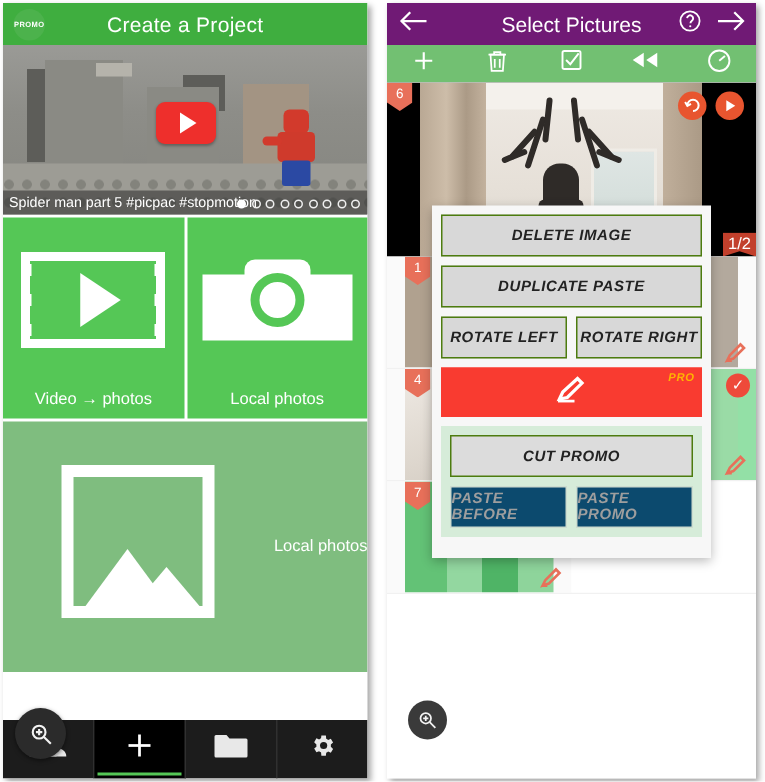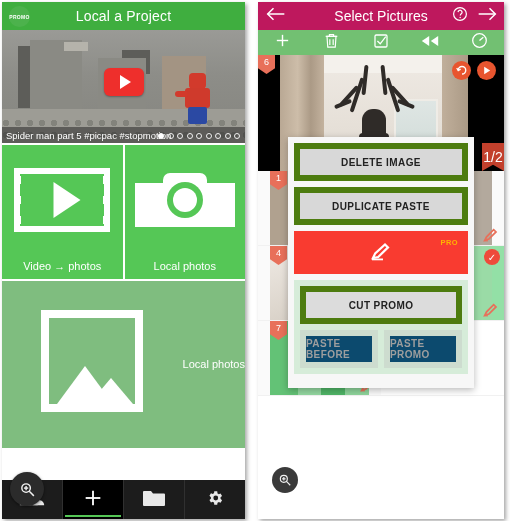--- a/index.html
+++ b/index.html
@@ -73,61 +73,61 @@
   .botnav{position:absolute;left:0;bottom:0;width:100%;height:39px;background:#1c1c1c;display:flex;align-items:stretch;}
   .navitem{flex:1;position:relative;display:flex;align-items:center;justify-content:center;border-right:1px solid #303030;}
   .navitem:last-child{border-right:none;}
   .navitem.sel{background:#000000;}
   .navitem.sel:after{content:"";position:absolute;left:2px;right:2px;bottom:2px;height:2px;background:#55c756;}
   .nav-ico{color:#e8e8e8;}
   .zoom-fab{position:absolute;left:8px;top:-8px;width:34px;height:34px;border-radius:50%;background:#2b2b2b;display:flex;align-items:center;justify-content:center;z-index:5;box-shadow:0 1px 3px rgba(0,0,0,.5);}
 
   
   #right-panel{left:258px;top:2px;width:246px;height:517px;background:#ffffff;}
-  .r-header{position:relative;height:28px;background:#be185d;display:flex;align-items:center;justify-content:center;}
+  .r-header{position:relative;height:28px;background:#701a75;display:flex;align-items:center;justify-content:center;}
   .r-header .title{color:#ffffff;font-size:14px;}
   .r-header .hleft{position:absolute;left:8px;top:0;bottom:0;display:flex;align-items:center;}
   .r-header .hright{position:absolute;right:7px;top:0;bottom:0;display:flex;align-items:center;gap:9px;}
   .r-toolbar{height:25px;background:#72c072;display:flex;align-items:center;}
   .tbtn{flex:1;display:flex;align-items:center;justify-content:center;color:#ffffff;}
 
   .r-body{position:relative;height:464px;background:#ffffff;overflow:hidden;}
 
   
   .preview{position:relative;height:116px;background:#000000;overflow:hidden;}
   .pv-room{position:absolute;left:22px;top:0;right:36px;bottom:0;background:linear-gradient(180deg,#efeae4 0%,#e6e0d8 60%,#ded8cf 100%);}
   .pv-curtain{position:absolute;left:0;top:0;width:44px;height:100%;background:linear-gradient(90deg,#b9a894,#cdbda9 40%,#ab9a86 70%,#c3b29e);}
   .pv-curtain2{position:absolute;right:0;top:0;width:26px;height:100%;background:linear-gradient(90deg,#c0af9b,#ab9a86);}
   .pv-window{position:absolute;right:30px;top:44px;width:40px;height:60px;background:linear-gradient(180deg,#dfe6e4,#cfdad6);border:2px solid #efece6;}
   .pv-ceil{position:absolute;left:0;top:0;width:100%;height:18px;background:#f4f1ec;}
   .pv-stag{position:absolute;left:50%;top:6px;transform:translateX(-50%);width:78px;height:100px;}
   .stag-head{position:absolute;left:27px;top:48px;width:24px;height:34px;background:#2f2b28;border-radius:11px 11px 9px 9px;}
   .stag-neck{position:absolute;left:24px;top:72px;width:30px;height:28px;background:#2f2b28;border-radius:4px 4px 14px 14px;}
   .antler{position:absolute;width:4px;background:#2f2b28;border-radius:2px;}
   .badge-num{position:absolute;width:17px;height:19px;background:#e8705a;color:#fff;font-size:9px;display:flex;align-items:flex-start;justify-content:center;padding-top:2px;box-sizing:border-box;clip-path:polygon(0 0,100% 0,100% 70%,50% 100%,0 70%);}
-  .badge-frac{position:absolute;right:0;bottom:0;width:22px;height:28px;background:#c2402c;color:#fff;font-size:14px;display:flex;align-items:center;justify-content:center;clip-path:polygon(0 0,100% 0,100% 100%,50% 78%,0 100%);}
+  .badge-frac{position:absolute;right:0;bottom:0;width:22px;height:16px;background:#c2402c;color:#fff;font-size:11px;display:flex;align-items:center;justify-content:center;clip-path:polygon(0 0,100% 0,100% 100%,50% 78%,0 100%);}
   .circ-btn{position:absolute;width:19px;height:19px;border-radius:50%;background:#e8552f;display:flex;align-items:center;justify-content:center;color:#fff;}
 
   
   .thumbs{position:absolute;left:0;top:116px;width:100%;}
   .trow{position:relative;display:flex;height:74px;border-bottom:1px solid #f1f1f1;}
   .tcell{position:relative;width:50%;overflow:hidden;background:#fafafa;}
   .tcell .img{position:absolute;left:12px;right:12px;top:0;bottom:0;}
   .img.curtains{background:linear-gradient(90deg,#b0a18f 0 34%,#efeae4 34% 62%,#a99a88 62% 100%);}
   .img.curtains2{background:linear-gradient(90deg,#bdb3a7 0 30%,#e9e6e1 30% 68%,#b3a99d 68% 100%);}
   .img.stagshot{background:linear-gradient(160deg,#efeae4 0%,#ddd6cd 60%,#cfc7bd 100%);}
   .img.greenA{background:linear-gradient(90deg,#5fbf72 0 22%,#8ed49b 22% 44%,#56b96b 44% 70%,#9adba6 70% 100%);}
   .img.greenB{background:linear-gradient(90deg,#63c276 0 28%,#93d7a0 28% 52%,#4fb466 52% 76%,#8ed49b 76% 100%);}
   .tcell.selected{background:#93e0a6;}
   .pencil-badge{position:absolute;right:4px;bottom:2px;width:18px;height:16px;}
   .check-badge{position:absolute;right:4px;top:3px;width:16px;height:16px;border-radius:50%;background:#ee4a3a;display:flex;align-items:center;justify-content:center;color:#fff;font-size:10px;}
 
   
   .ctx{position:absolute;left:30px;top:82px;width:186px;background:#f7f7f7;padding:6px 6px 8px 6px;box-sizing:border-box;box-shadow:0 2px 7px rgba(0,0,0,.28);z-index:40;}
-  .mbtn{height:26px;background:#d8d8d8;border:6px solid #4d7c0f;display:flex;align-items:center;justify-content:center;color:#222;font-size:10px;font-weight:bold;letter-spacing:.4px;margin-bottom:6px;}
+  .mbtn{height:26px;background:#d8d8d8;border:1px solid #4d7c0f;display:flex;align-items:center;justify-content:center;color:#222;font-size:10px;font-weight:bold;letter-spacing:.4px;margin-bottom:6px;font-style:italic;}
   .mrow{display:flex;gap:6px;margin-bottom:6px;}
   .mrow .mbtn{flex:1;margin-bottom:0;}
   .mbtn.pro{background:#f93b30;border-color:#f93b30;height:31px;position:relative;}
   .mbtn.pro .pro-tag{position:absolute;right:4px;top:1px;color:#ffb300;font-size:7.5px;font-weight:bold;}
   .mgroup{background:#d6ecd9;padding:6px;margin-bottom:6px;}
   .mgroup .mbtn{background:#dcdcdc;}
   .mgroup .mbtn.disabled{color:#9e9e9e;background:#0c4a6e;border-color:#cddccf;}
 
   .fab-zoom{position:absolute;left:14px;bottom:26px;width:26px;height:26px;border-radius:50%;background:#3a3a3a;display:flex;align-items:center;justify-content:center;z-index:30;}
 </style>
@@ -135,21 +135,21 @@
 <body>
 
 <div class="app">
 
   <div class="panel shadow-r" id="left-panel">
 
     <div class="l-header">
       <div class="promo-logo">
         <span>PROMO</span>
       </div>
-      <div class="title">Local a Project</div>
+      <div class="title">Create a Project</div>
     </div>
 
     <div class="feature">
       <div class="feat-bg"></div>
       <div class="stone dark" style="left:16px;top:16px;width:12px;height:62px;"></div>
       <div class="stone" style="left:28px;top:10px;width:52px;height:70px;"></div>
       <div class="stone light" style="left:62px;top:12px;width:24px;height:9px;"></div>
       <div class="stone dark" style="left:120px;top:20px;width:28px;height:24px;"></div>
       <div class="stone" style="left:96px;top:28px;width:48px;height:52px;"></div>
       <div class="stone" style="left:160px;top:26px;width:44px;height:56px;background:#a39483;"></div>
@@ -420,20 +420,24 @@
               </svg>
             </div>
           </div>
           <div class="tcell" style="background:#ffffff;"></div>
         </div>
       </div>
 
       <div class="ctx">
         <div class="mbtn">DELETE IMAGE</div>
         <div class="mbtn">DUPLICATE PASTE</div>
+        <div class="mrow">
+          <div class="mbtn">ROTATE LEFT</div>
+          <div class="mbtn">ROTATE RIGHT</div>
+        </div>
         <div class="mbtn pro">
           <span class="pro-tag">PRO</span>
           <span>
             <svg width="26" height="20" viewBox="0 0 26 20" fill="none" stroke="#ffffff" stroke-width="2.2">
               <path d="M5 16l2.2-4.6L17 2.4l3 3-9.8 9.6z"></path>
                 <path d="M4 17.4h11" stroke-width="1.8"></path>
             </svg>
           </span>
         </div>
         <div class="mgroup">

